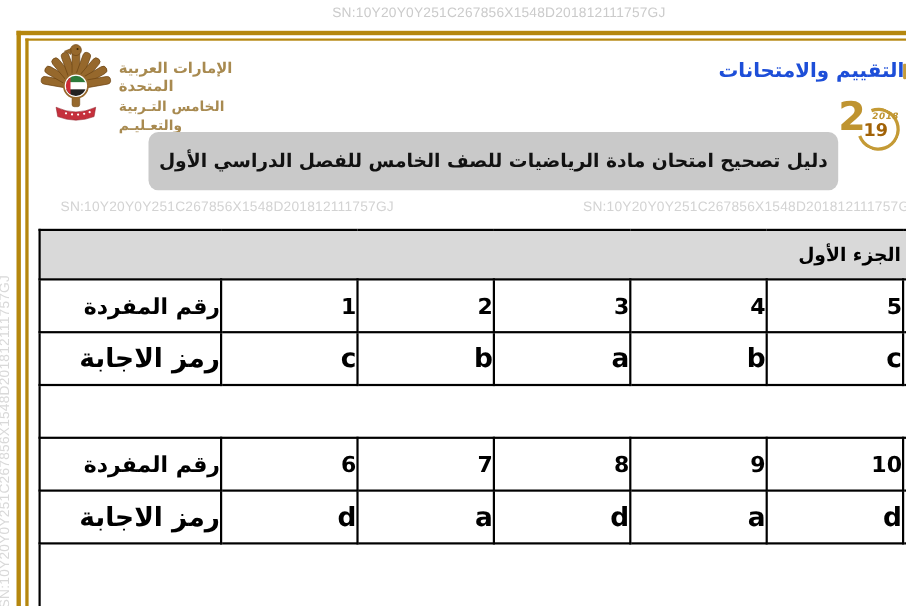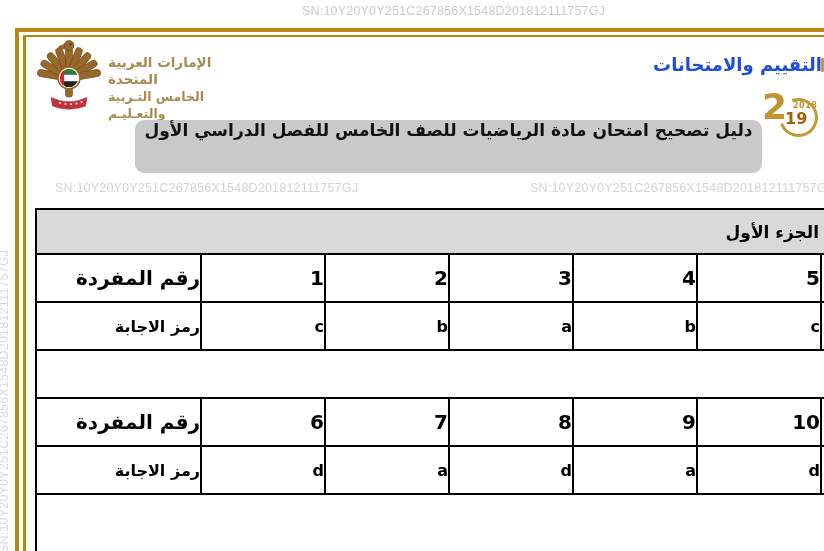--- a/index.html
+++ b/index.html
@@ -30,37 +30,37 @@
   
   .dept{position:absolute;right:2px;top:54px;color:#1d4ed8;font-weight:bold;font-size:18px;
         direction:rtl;white-space:nowrap;margin-left:27px;}
   .dept-frag{position:absolute;left:821px;top:58px;width:3px;height:14px;background:#c49b3a;border-radius:1px;}
 
   
   .yearlogo{position:absolute;left:762px;top:94px;width:60px;height:50px;}
   .ylc{position:absolute;left:17px;top:4px;width:33px;height:33px;border:3px solid #c49a35;
        border-radius:50%;border-left-color:transparent;transform:rotate(25deg);}
   .y2{position:absolute;left:0;top:-6px;font-size:36px;font-weight:bold;color:#bf9430;line-height:38px;}
-  .y2018{position:absolute;left:31px;top:7px;font-size:8px;font-weight:bold;color:#bf9430;letter-spacing:.5px;}
+  .y2018{position:absolute;left:31px;top:7px;font-size:8px;font-weight:bold;color:#bf9430;letter-spacing:.5px;font-style:italic;}
   .y19{position:absolute;left:23px;top:15px;font-size:16px;font-weight:800;color:#a16207;}
 
   
   .banner{position:absolute;left:135px;top:120px;width:627px;height:53px;background:#c9c9c9;
-          border-radius:9px;display:flex;justify-content:center;}
+          border-radius:9px;display:flex;align-items:center;justify-content:center;}
   .banner span{direction:rtl;font-size:17px;font-weight:bold;color:#111;}
 
   
   table.answers{position:absolute;left:35px;top:208px;width:830px;border-collapse:collapse;
                 table-layout:fixed;}
   table.answers td{border:2px solid #000;text-align:right;vertical-align:middle;
                    font-family:"DejaVu Sans",sans-serif;color:#000;background:#fff;padding:0;}
   tr.sect td{height:43px;background:#d9d9d9;text-align:right;direction:rtl;
              font-size:17px;font-weight:bold;padding-right:46px;}
   tr.items td{height:46px;font-size:20px;font-weight:bold;}
-  tr.ans td{height:46px;font-size:16px;font-weight:bold;}
+  tr.ans td{height:46px;font-size:24px;font-weight:bold;}
   td.lbl{background:#f2f2f2;font-size:16px;font-weight:bold;direction:rtl;}
   td.g{background:#f2f2f2;}
   tr.gap td{height:46px;background:#fff;}
   tr.gap2 td{height:62px;background:#fff;border-bottom:none;}
 </style>
 </head>
 <body>
 
 <div class="page">
 

